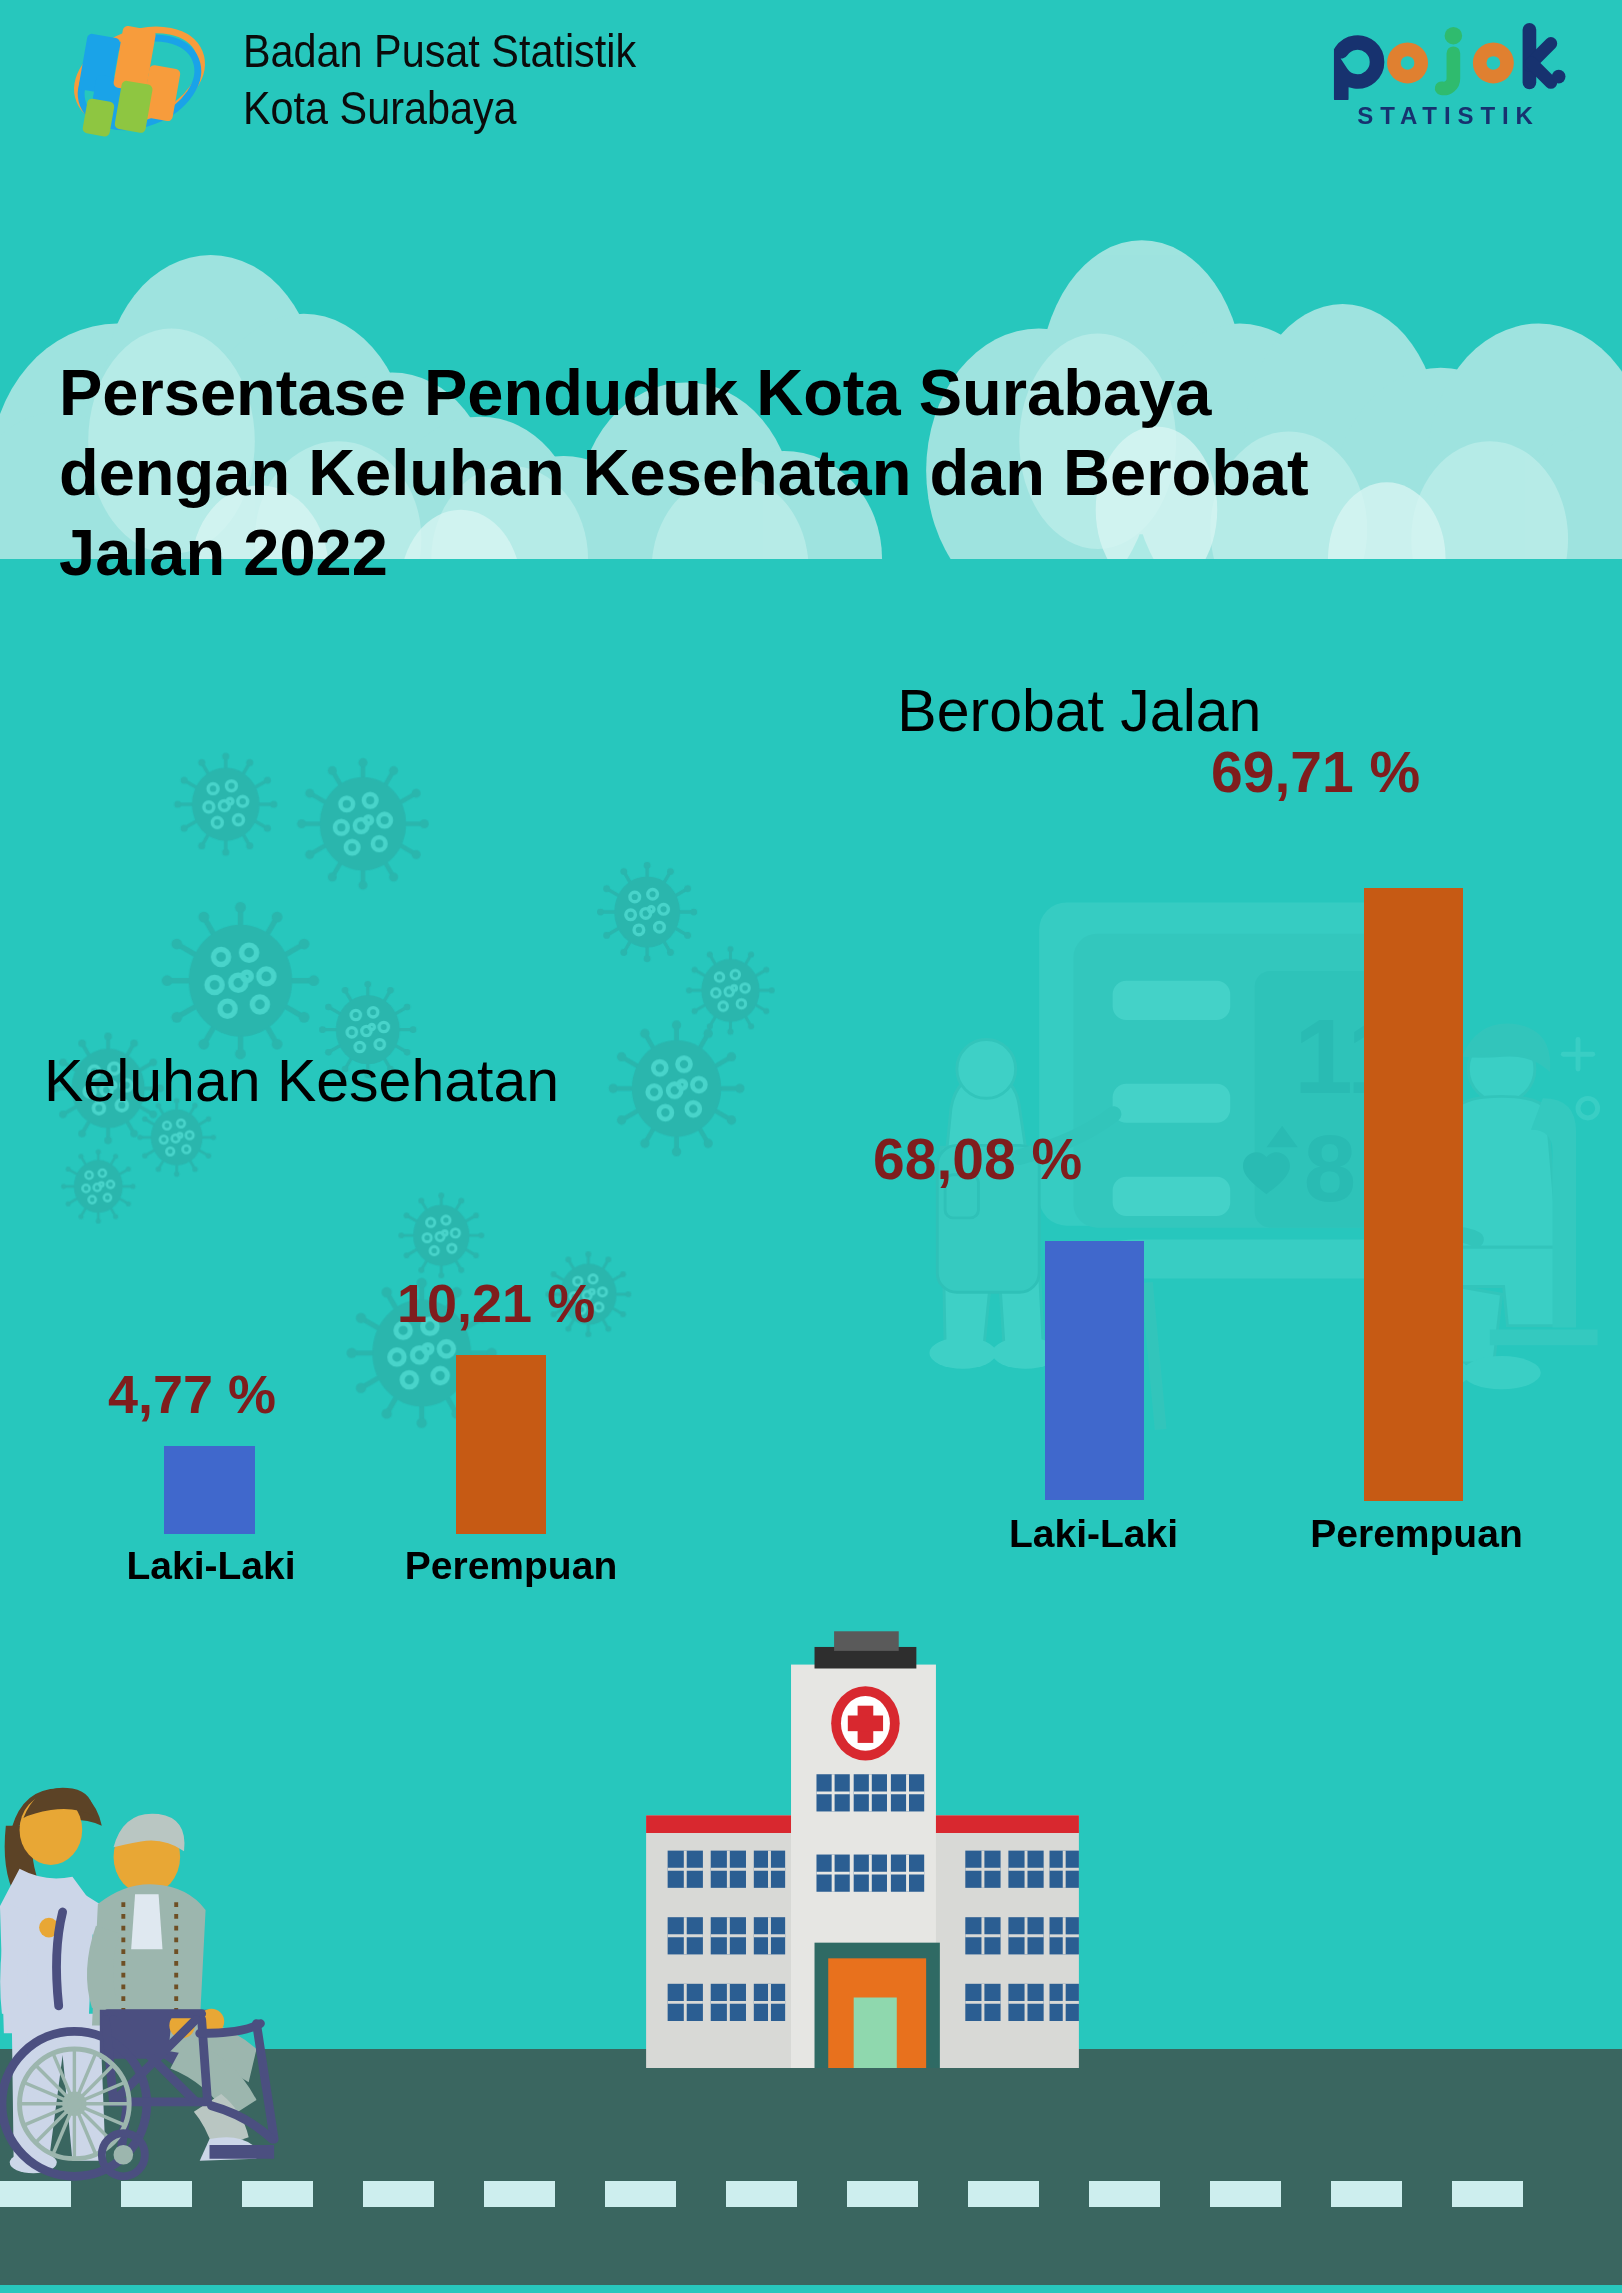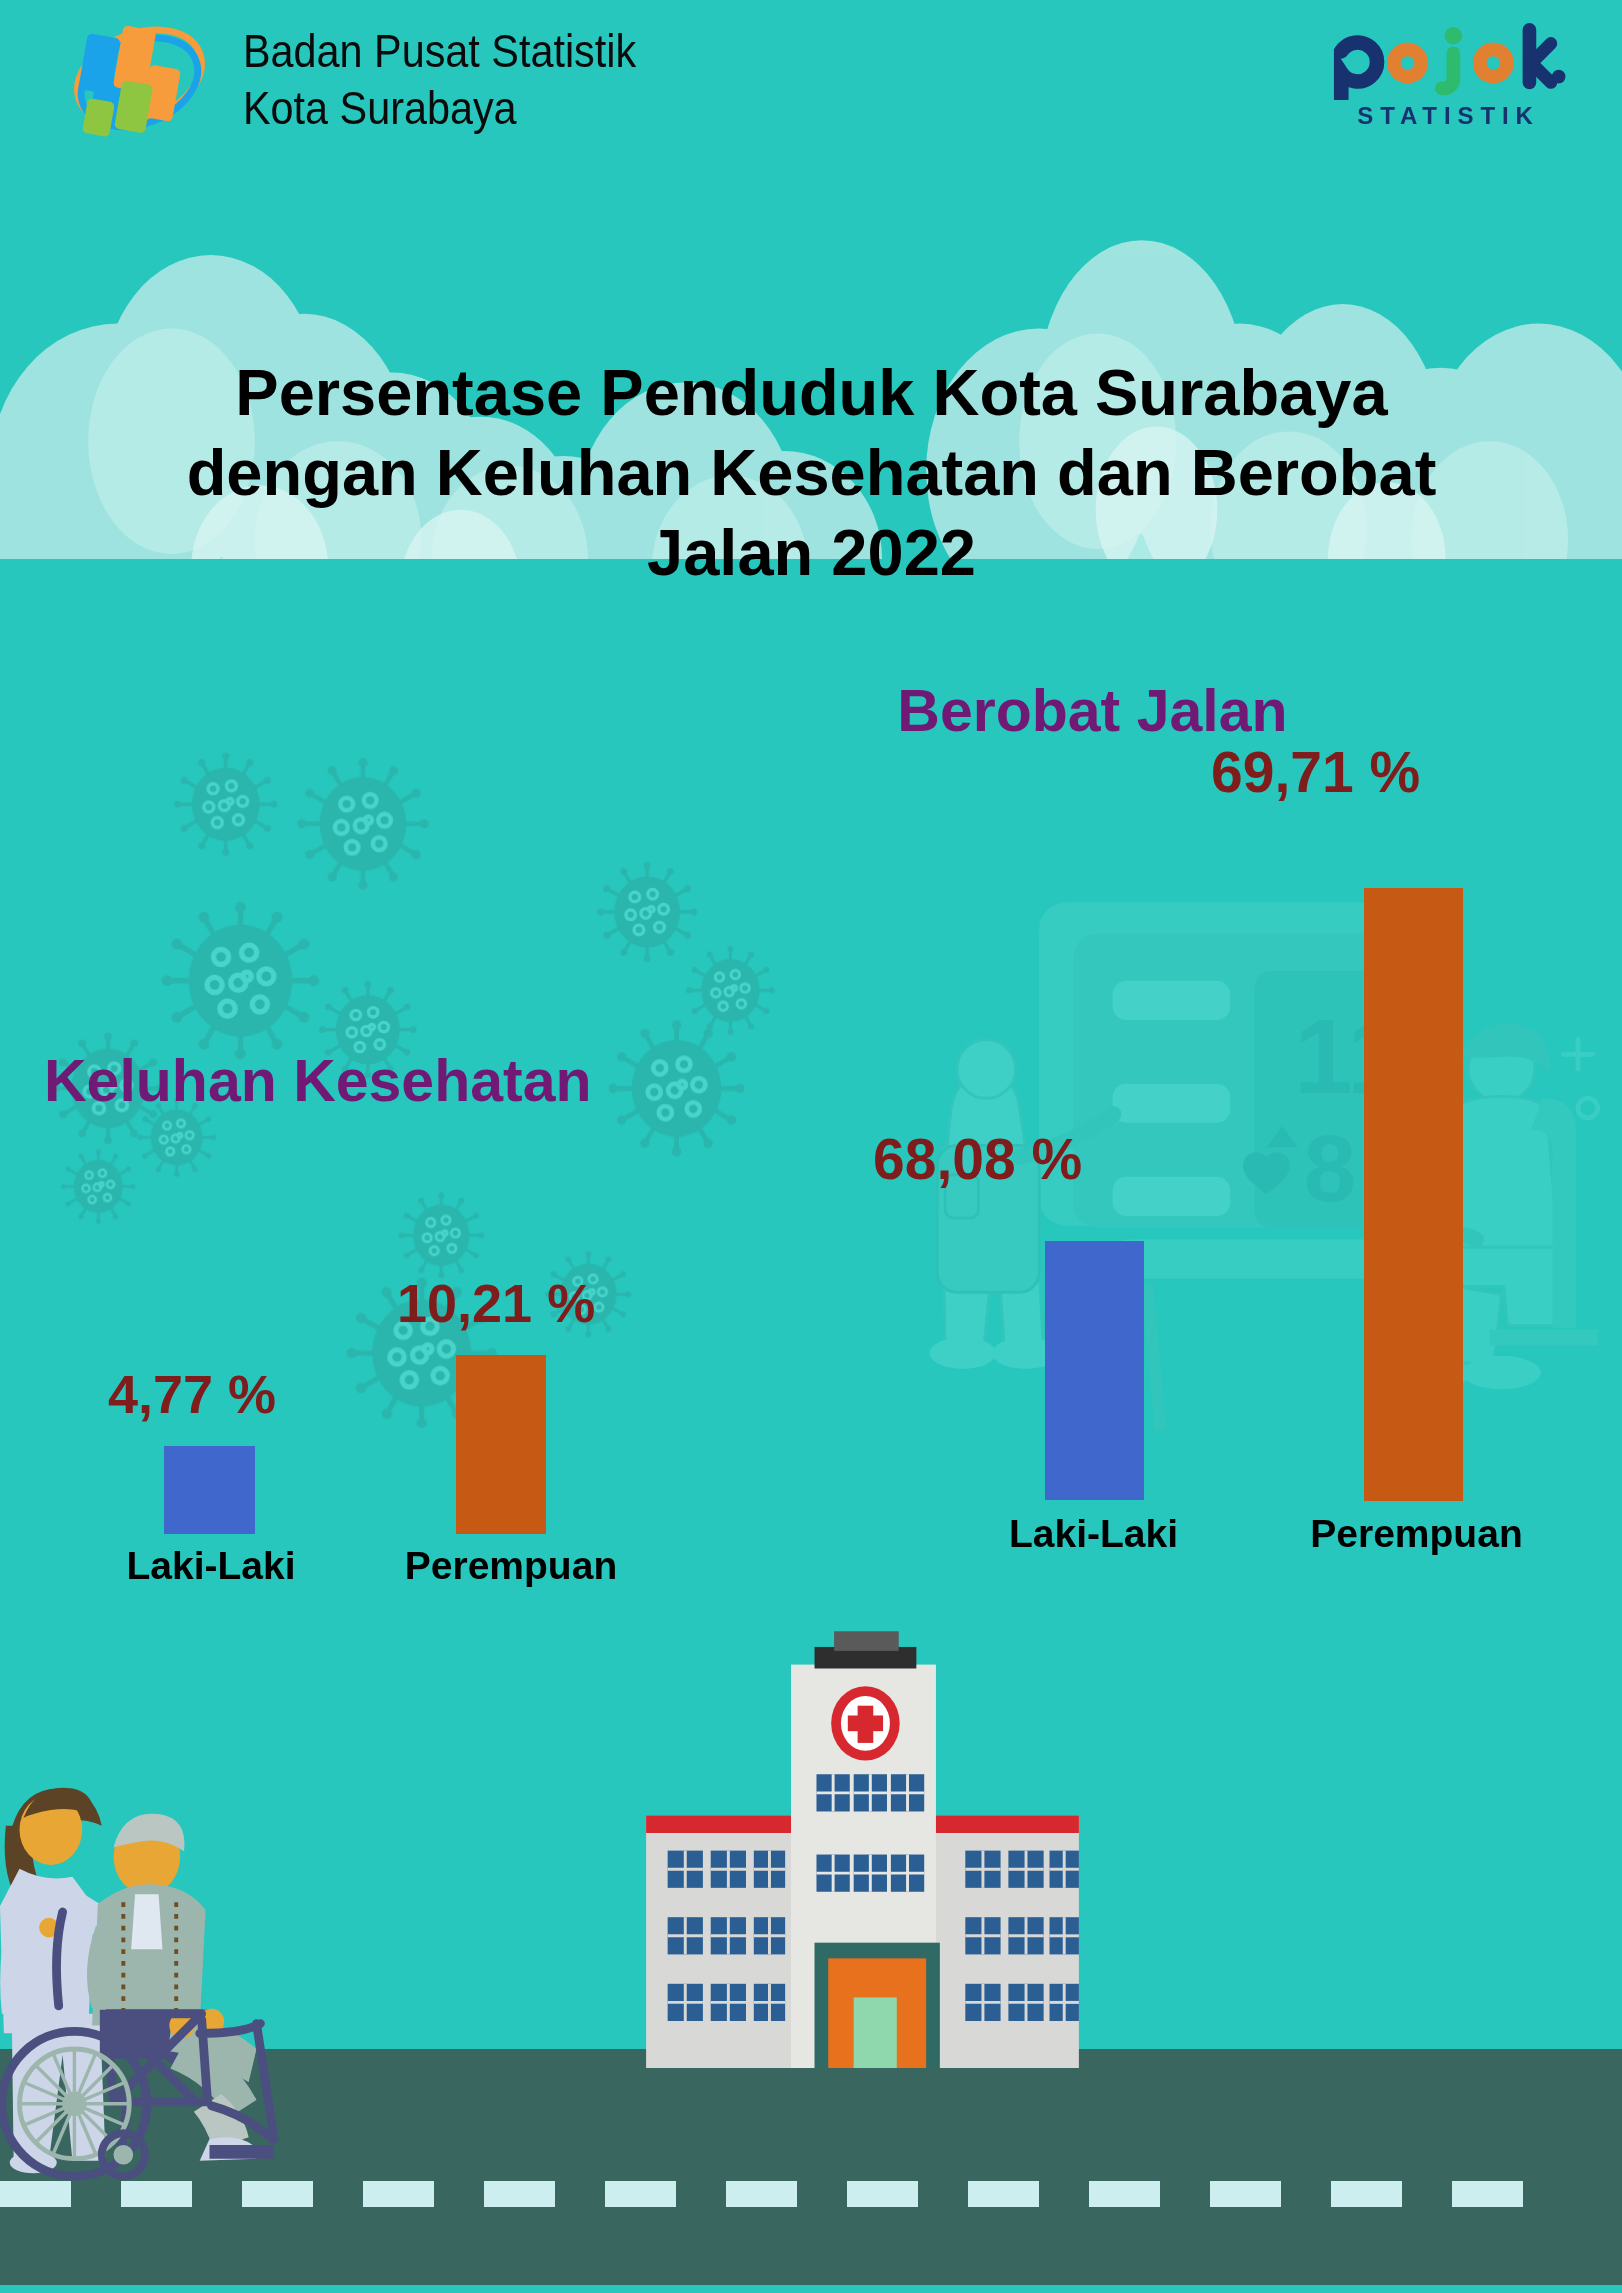--- a/index.html
+++ b/index.html
@@ -29,36 +29,36 @@
     text-align:center; font-size:24px; font-weight:700; color:#17326f;
     letter-spacing:6.9px;
   }
 
   
   .clouds { position:absolute; left:0; top:147px; width:1622px; height:412px; z-index:5; }
 
   
   .title {
     position:absolute; left:59px; top:353px; width:1505px;
-    z-index:30; text-align:center;
+    z-index:30; 
     font-size:65px; line-height:80px; font-weight:700; color:#000;
     font-family:"Liberation Sans Narrow","Liberation Sans",sans-serif;
     white-space:pre-line;
   }
 
   
   .germs { position:absolute; left:0; top:667px; width:863px; height:882px; z-index:8; }
 
   
   .doctor-scene { position:absolute; left:902px; top:863px; width:725px; height:745px; z-index:8; }
 
   
   .chart { position:absolute; z-index:25; }
   .chart-title {
-    position:absolute; font-weight:700; color:#701a75;
+    position:absolute; font-weight:400; color:#000000;
     font-family:"Liberation Sans Narrow","Liberation Sans",sans-serif;
     white-space:nowrap;
   }
   .bar { position:absolute; }
   .bar-value {
     position:absolute; font-weight:700; color:#7f1d1d; white-space:nowrap;
     font-family:"Liberation Sans Narrow","Liberation Sans",sans-serif;
   }
   .bar-label {
     position:absolute; font-weight:700; color:#000; white-space:nowrap;

